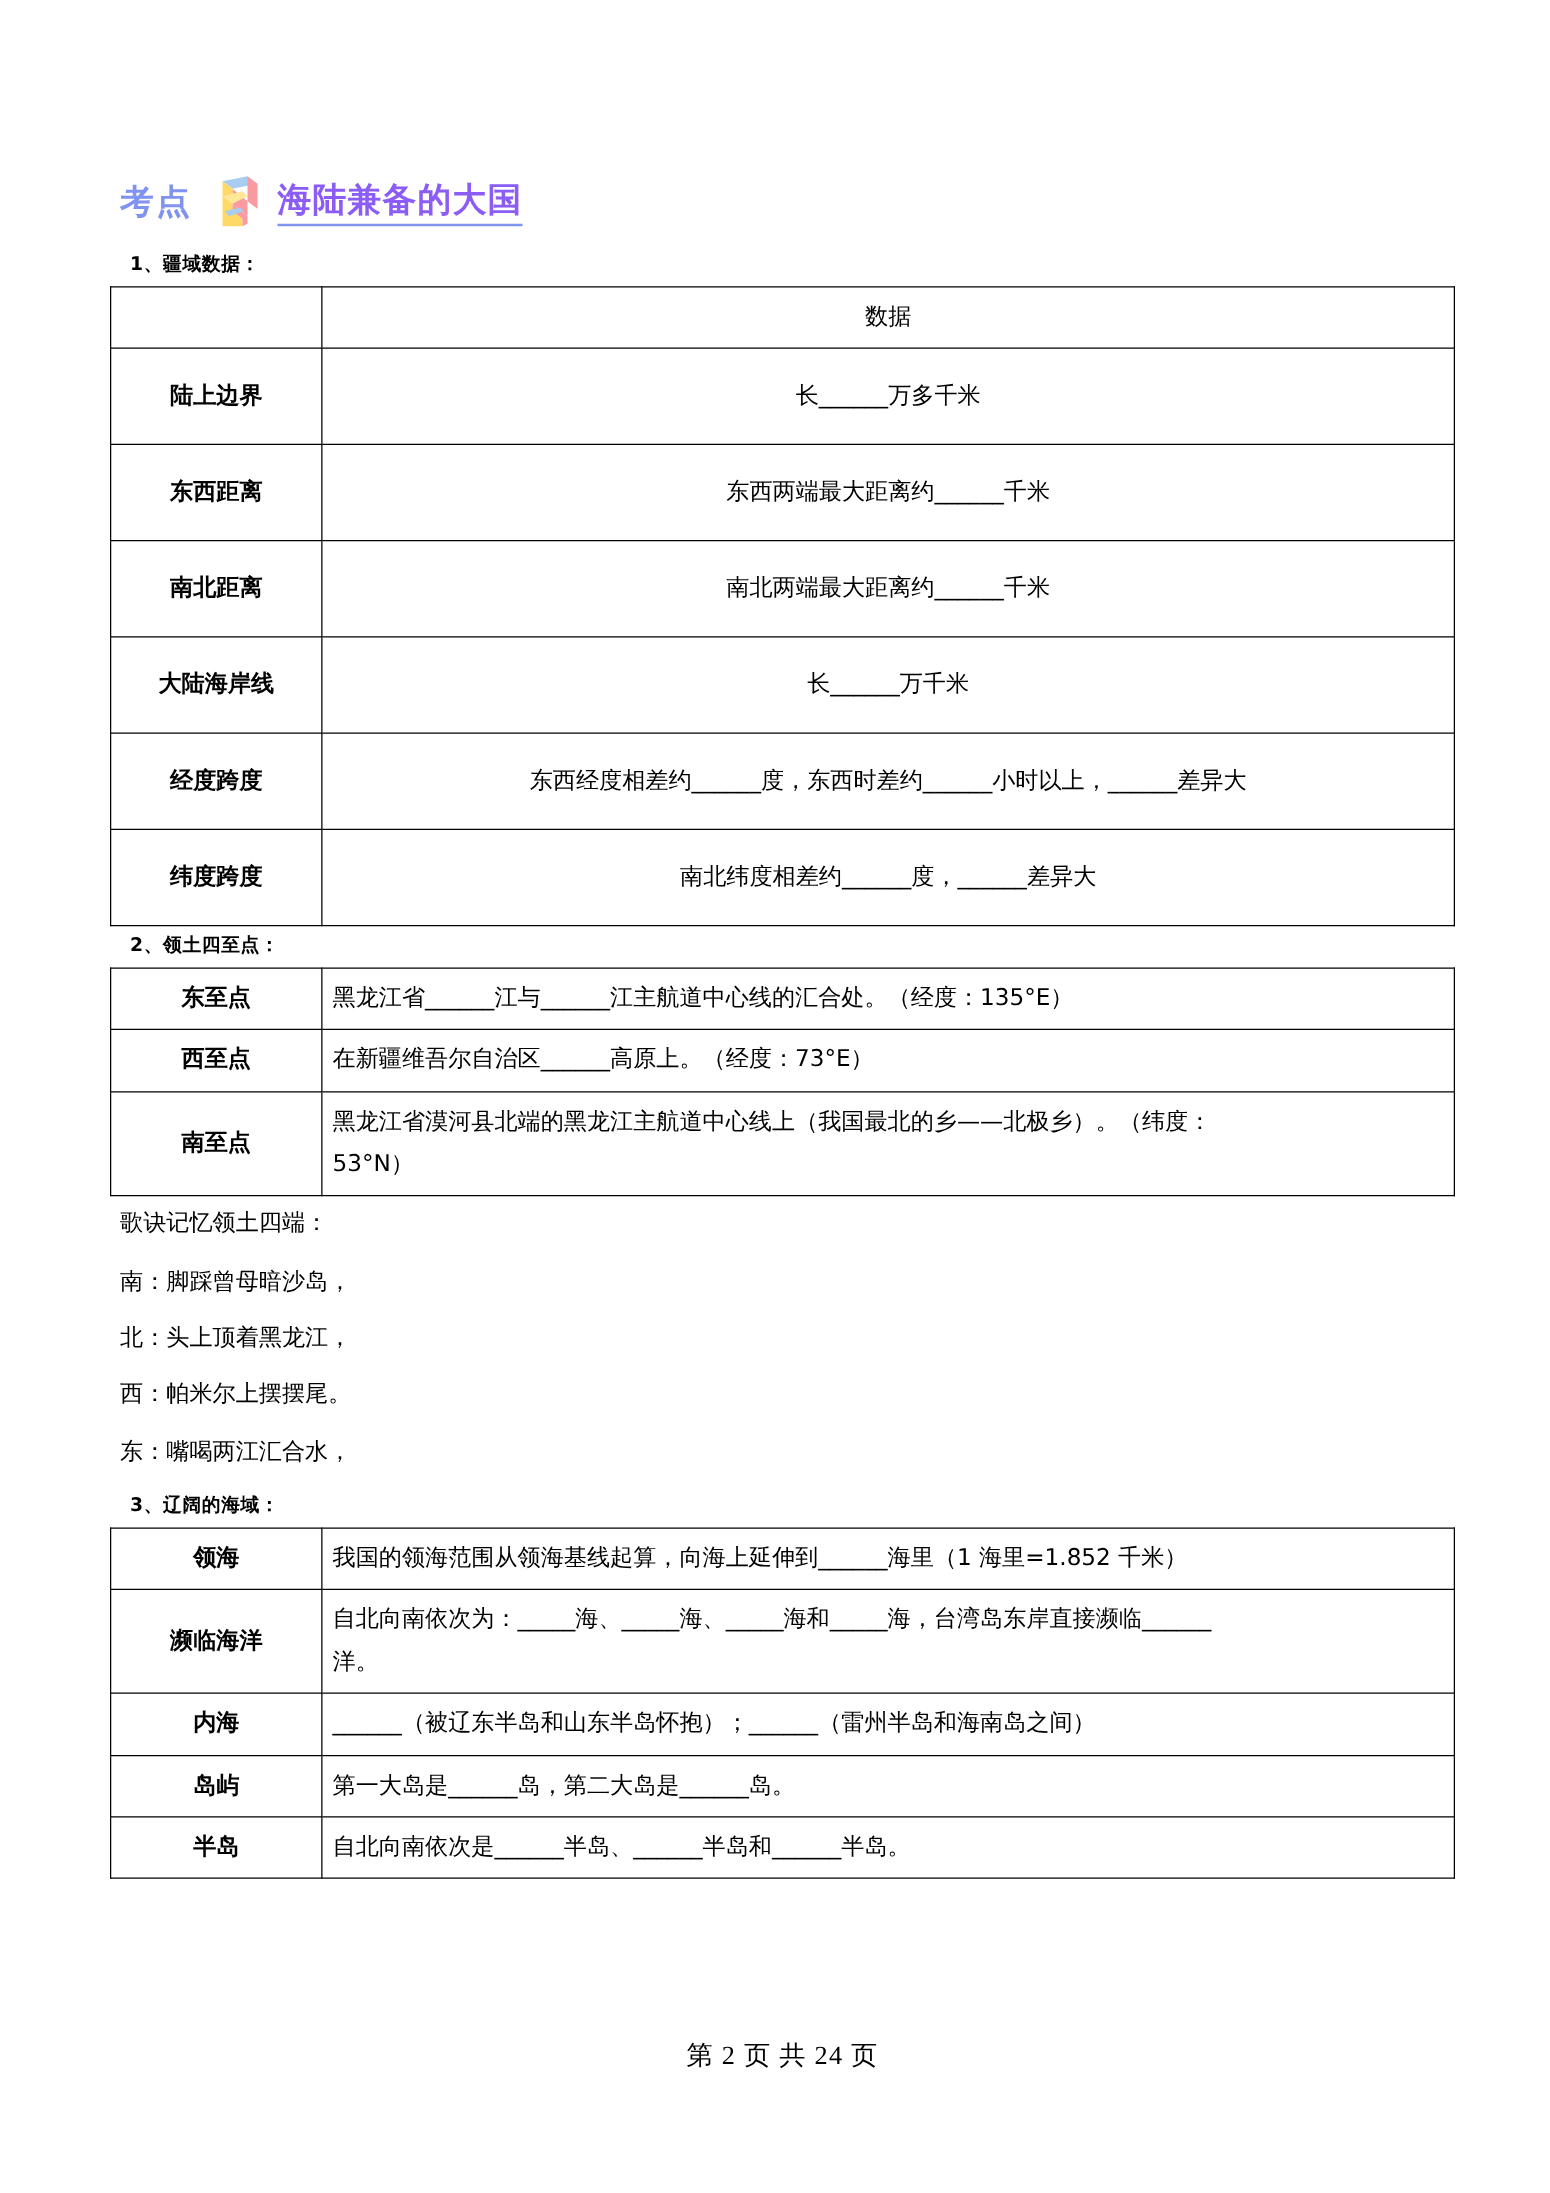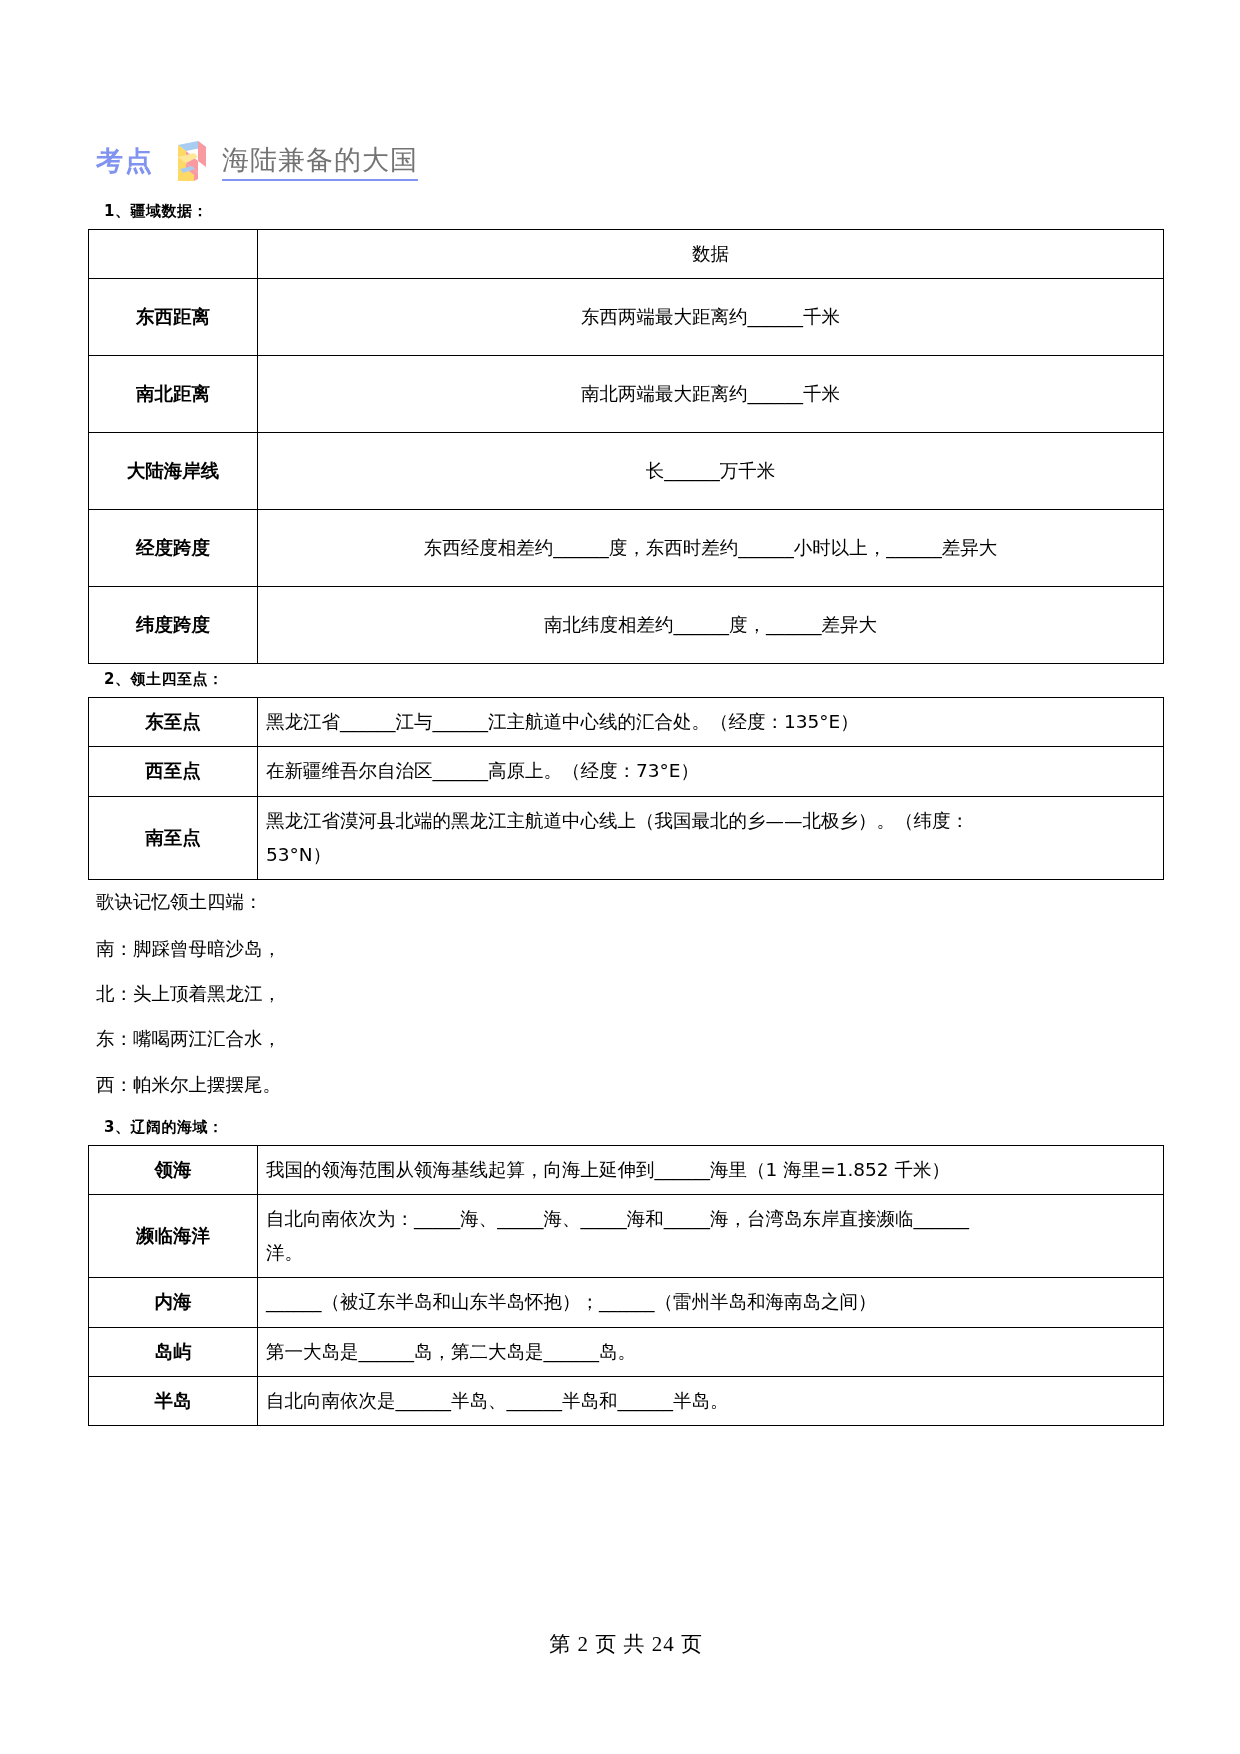--- a/index.html
+++ b/index.html
@@ -40,22 +40,22 @@
   }
   .kaodian-icon {
     width: 40px;
     height: 44px;
     position: relative;
     display: inline-block;
     flex: 0 0 auto;
   }
   .kaodian-title {
     font-size: 27px;
-    font-weight: normal;
-    color: #737373;
+    font-weight: bold;
+    color: #8b5cf6;
     border-bottom: 2px solid #8193f0;
     padding-bottom: 1px;
     letter-spacing: 1px;
     font-family: "DejaVu Sans", "Liberation Sans", sans-serif;
   }
 
   
   .sec-title {
     font-size: 15px;
     font-weight: bold;
@@ -136,20 +136,24 @@
 
   <div class="sec-title">1、疆域数据：</div>
 
   <table class="doc">
     <tbody>
       <tr>
         <td class="lab"></td>
         <td class="hdr">数据</td>
       </tr>
       <tr>
+        <td class="lab tall">陆上边界</td>
+        <td class="ctr tall">长______万多千米</td>
+      </tr>
+      <tr>
         <td class="lab tall">东西距离</td>
         <td class="ctr tall">东西两端最大距离约______千米</td>
       </tr>
       <tr>
         <td class="lab tall">南北距离</td>
         <td class="ctr tall">南北两端最大距离约______千米</td>
       </tr>
       <tr>
         <td class="lab tall">大陆海岸线</td>
         <td class="ctr tall">长______万千米</td>
@@ -184,22 +188,22 @@
           <div>53°N）</div>
         </td>
       </tr>
     </tbody>
   </table>
 
   <div class="verse-block">
     <div class="verse first">歌诀记忆领土四端：</div>
     <div class="verse">南：脚踩曾母暗沙岛，</div>
     <div class="verse">北：头上顶着黑龙江，</div>
+    <div class="verse">西：帕米尔上摆摆尾。</div>
     <div class="verse">东：嘴喝两江汇合水，</div>
-    <div class="verse">西：帕米尔上摆摆尾。</div>
   </div>
 
   <div class="sec-title">3、辽阔的海域：</div>
 
   <table class="doc">
     <tbody>
       <tr>
         <td class="lab">领海</td>
         <td class="val">我国的领海范围从领海基线起算，向海上延伸到______海里（1 海里=1.852 千米）</td>
       </tr>

